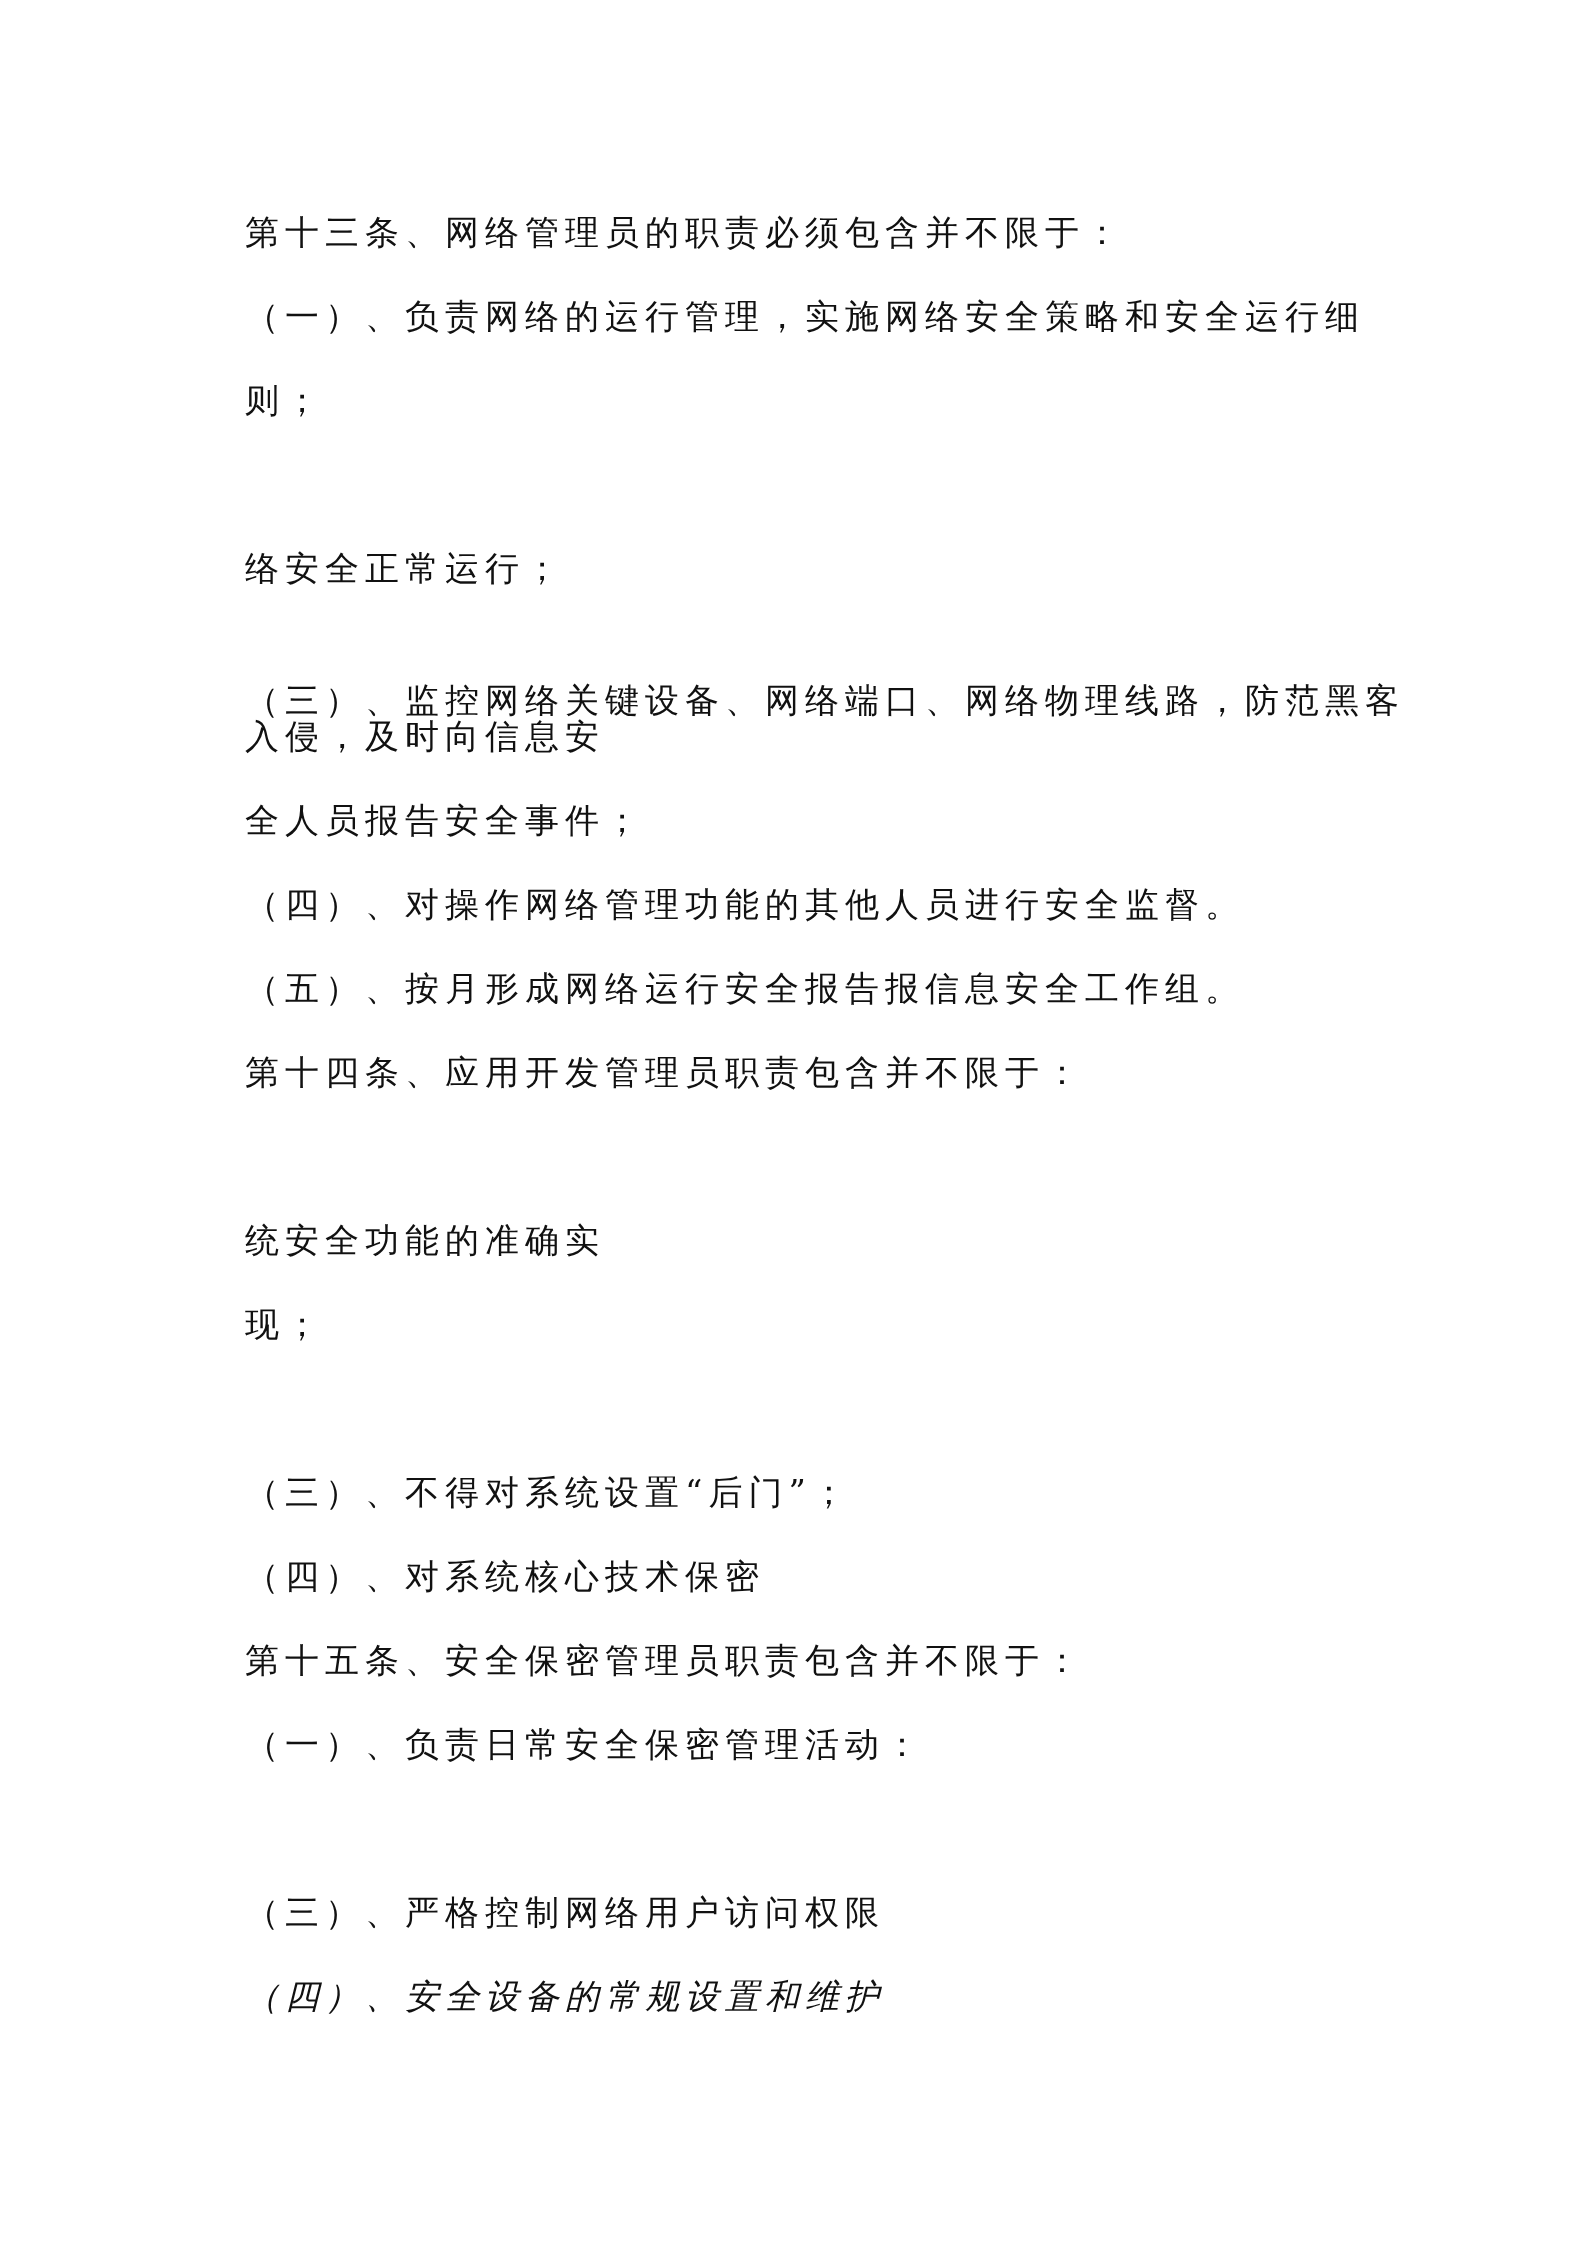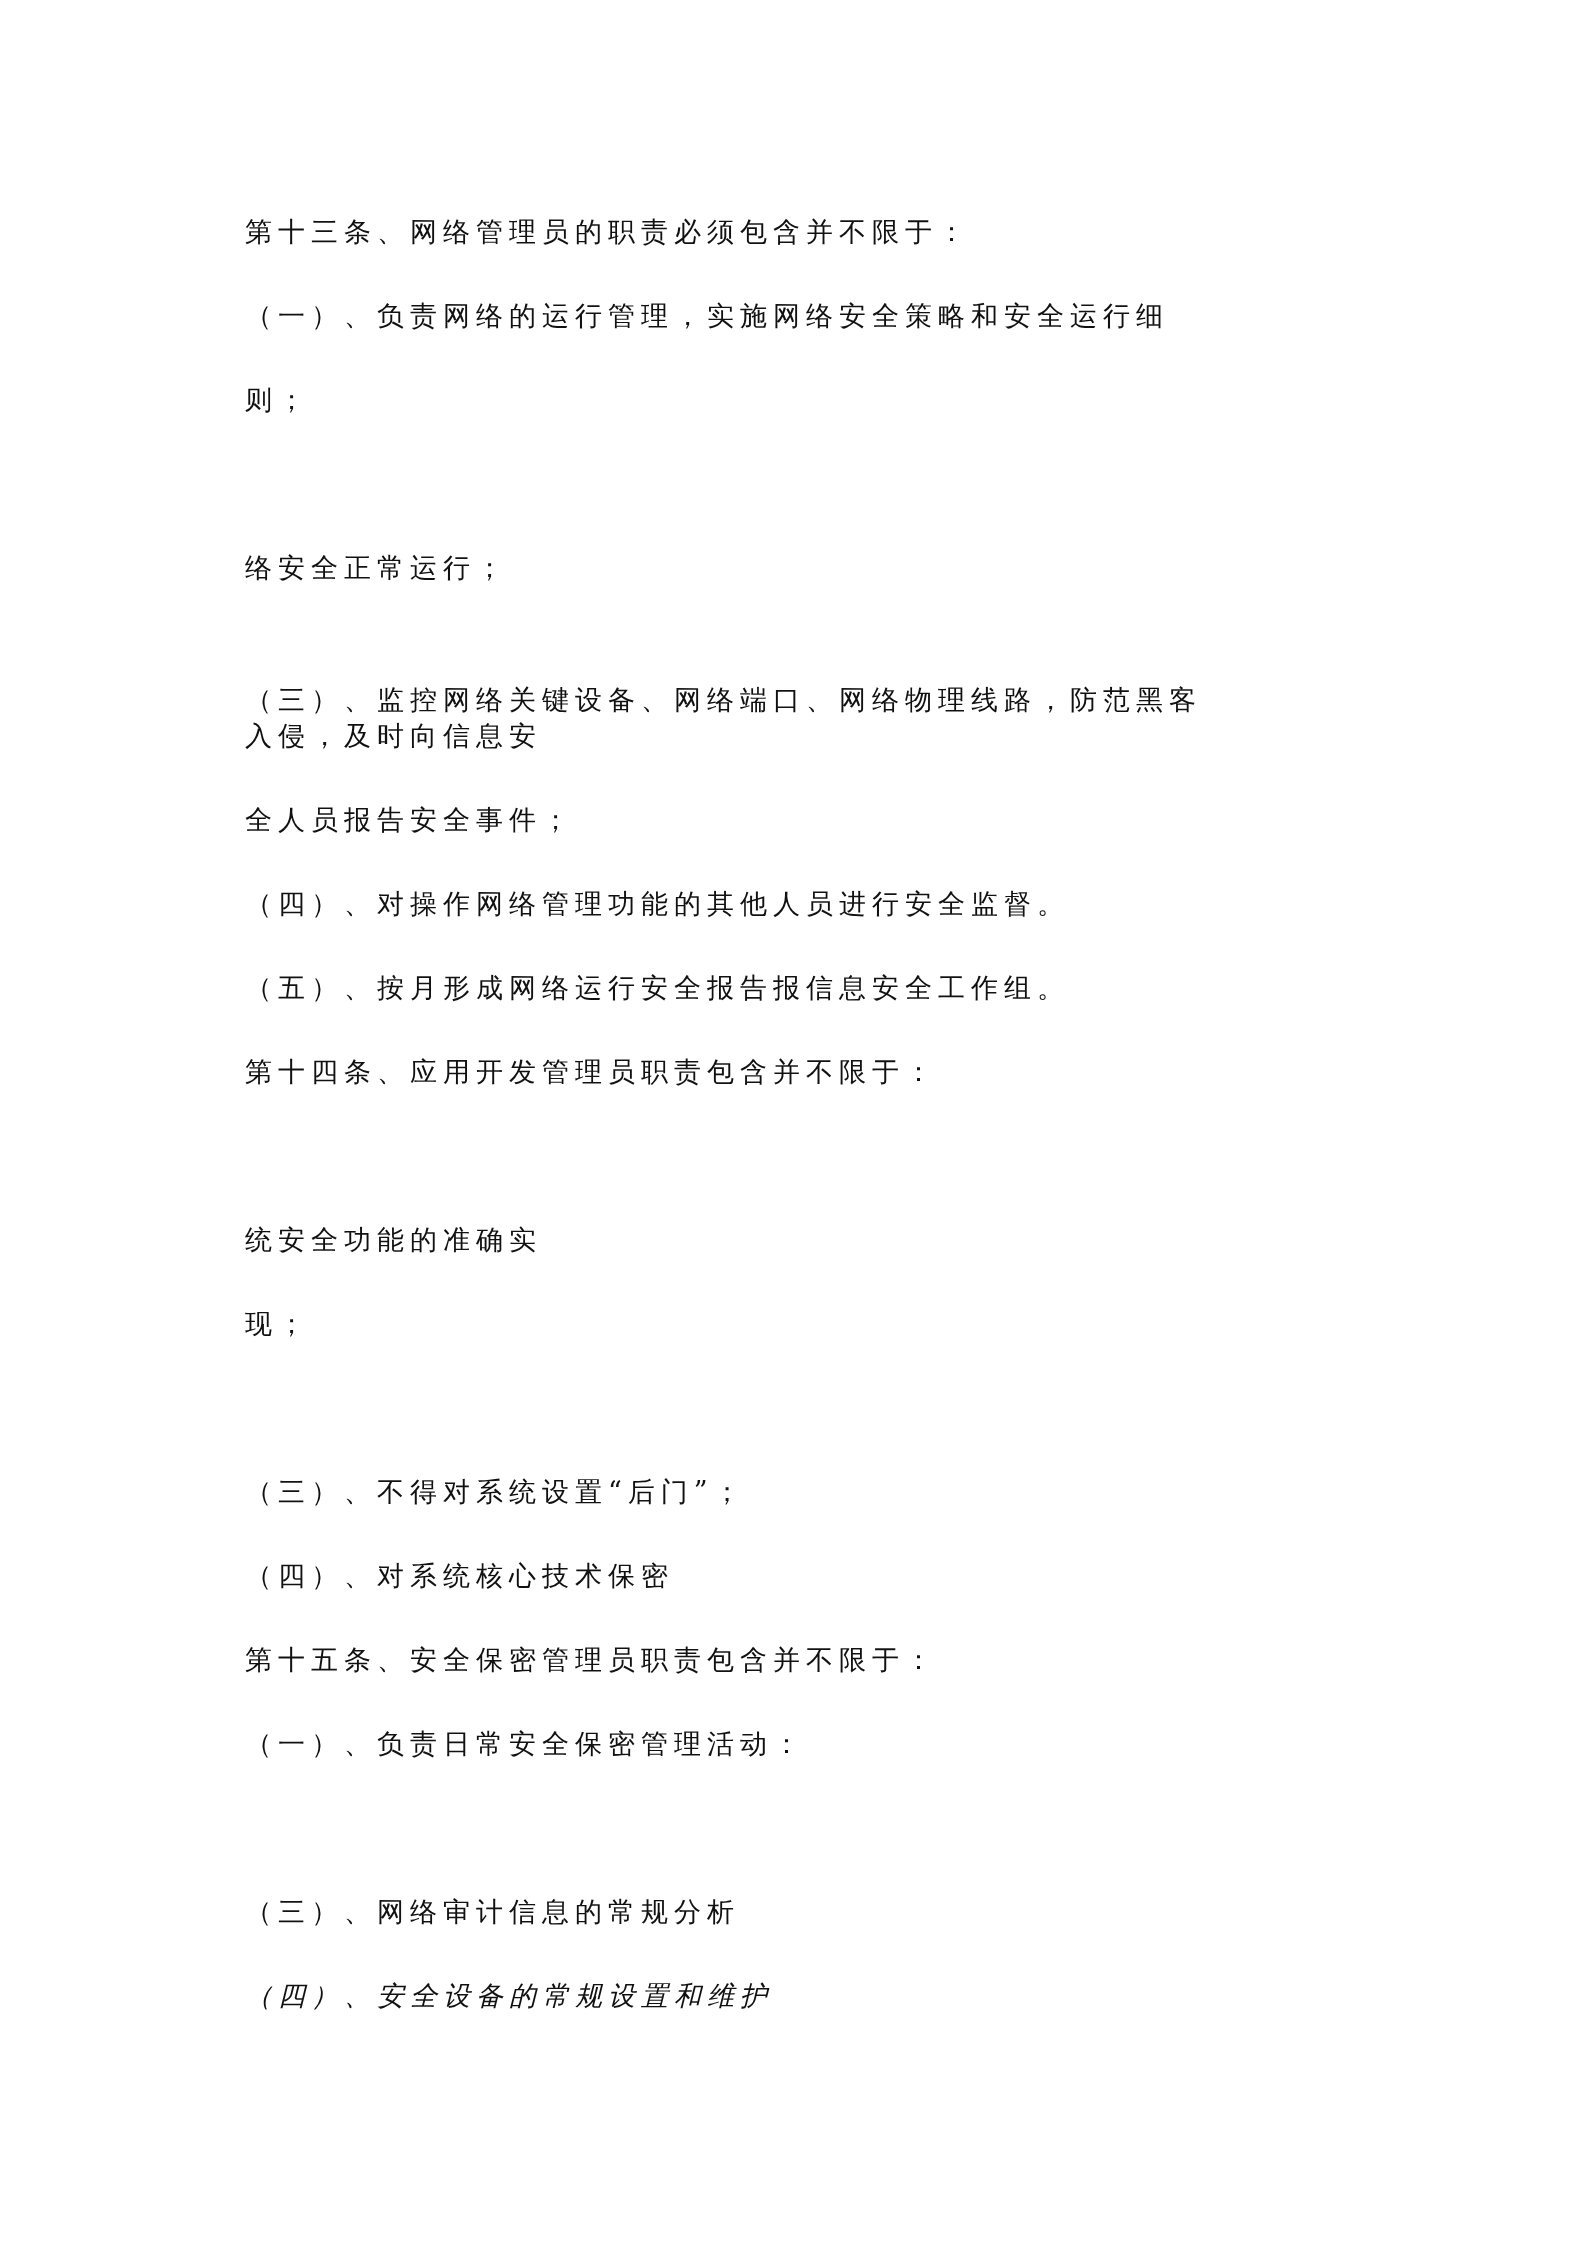--- a/index.html
+++ b/index.html
@@ -19,21 +19,21 @@
       position: absolute;
       left: 0;
       top: 0;
       width: 1587px;
       height: 2245px;
       background: #ffffff;
     }
     .line {
       position: absolute;
       left: 245px;
-      font-size: 27px;
+      font-size: 34px;
       line-height: 40px;
       letter-spacing: 6px;
       white-space: nowrap;
     }
   </style>
 </head>
 <body>
 
 <div class="page">
   <div class="line" style="top:212px;">第十三条、网络管理员的职责必须包含并不限于：</div>
@@ -45,15 +45,15 @@
   <div class="line" style="top:800px;">全人员报告安全事件；</div>
   <div class="line" style="top:884px;">（四）、对操作网络管理功能的其他人员进行安全监督。</div>
   <div class="line" style="top:968px;">（五）、按月形成网络运行安全报告报信息安全工作组。</div>
   <div class="line" style="top:1052px;">第十四条、应用开发管理员职责包含并不限于：</div>
   <div class="line" style="top:1220px;">统安全功能的准确实</div>
   <div class="line" style="top:1304px;">现；</div>
   <div class="line" style="top:1472px;">（三）、不得对系统设置“后门”；</div>
   <div class="line" style="top:1556px;">（四）、对系统核心技术保密</div>
   <div class="line" style="top:1640px;">第十五条、安全保密管理员职责包含并不限于：</div>
   <div class="line" style="top:1724px;">（一）、负责日常安全保密管理活动：</div>
-  <div class="line" style="top:1892px;">（三）、网络审计信息的常规分析</div>
+  <div class="line" style="top:1892px;">（三）、严格控制网络用户访问权限</div>
   <div class="line" style="top:1976px;font-style:italic;">（四）、安全设备的常规设置和维护</div>
 </div>
 
 </body></html>

